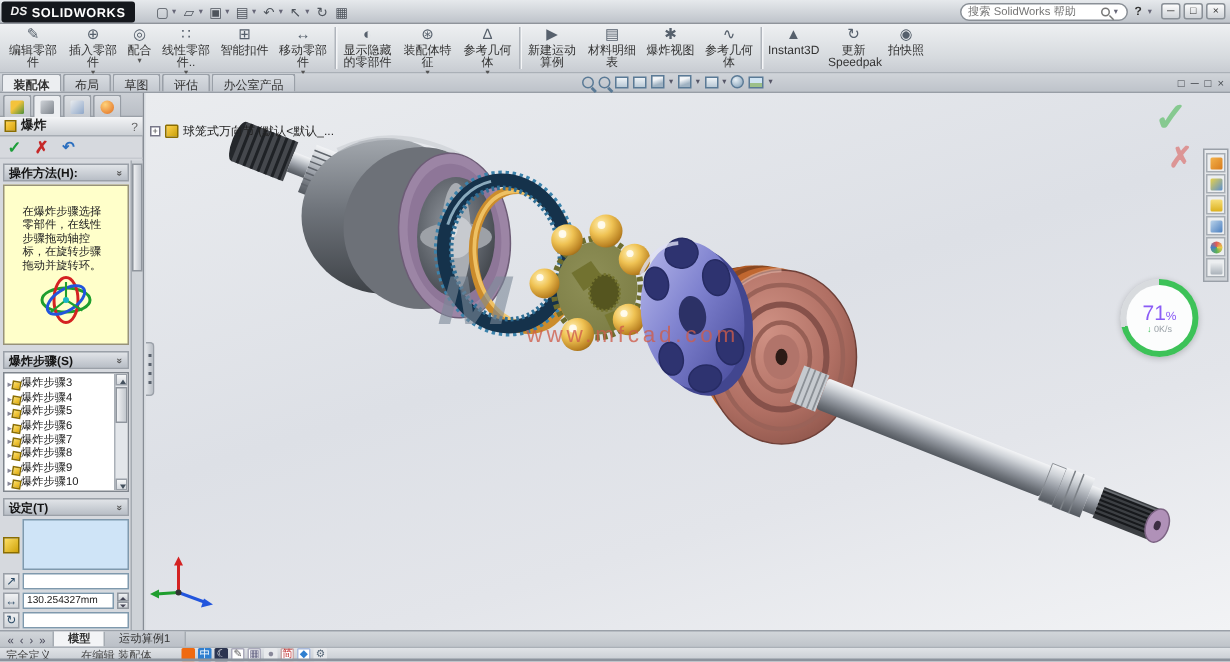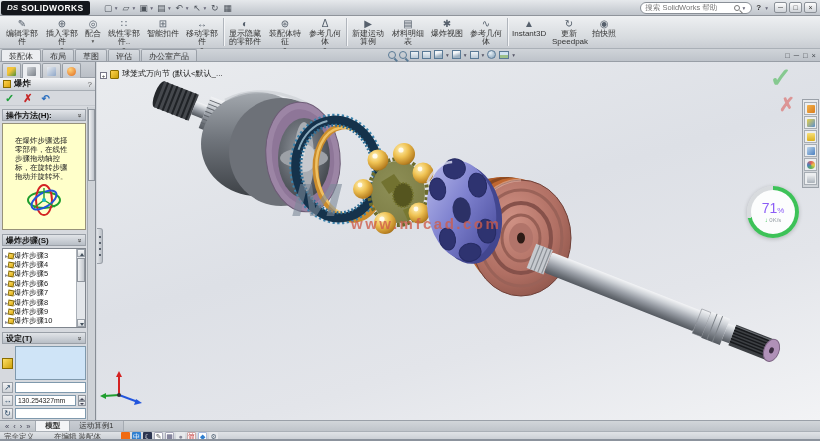--- a/index.html
+++ b/index.html
@@ -28,21 +28,21 @@
   .cmdbar{position:absolute;top:16px;left:0;width:820px;height:33px;background:linear-gradient(#eef0f2,#d6dade 70%,#c8ccd2);border-bottom:1px solid #aab0b7;display:flex;align-items:stretch;padding-left:2px}
   .cm-btn{display:flex;flex-direction:column;align-items:center;padding:2px 3px 0;min-width:22px}
   .cm-ico{width:14px;height:12px;font-size:10px;line-height:12px;color:#56606c;text-align:center}
   .cm-label{font-size:8px;line-height:8px;text-align:center;color:#333;max-width:34px}
   .cm-dd{font-size:5.5px;color:#555;line-height:5px;margin-top:1px}
   .cm-sep{width:1px;background:#b0b5bc;margin:2px 1px;box-shadow:1px 0 0 #f4f5f7;flex:none}
 
   
   .tabrow{position:absolute;top:49px;left:0;width:820px;height:13px;background:linear-gradient(#d0d4d9,#bec3ca);border-bottom:1px solid #989ea6;display:flex;align-items:flex-end;z-index:10}
   .tab{font-size:8px;color:#333;padding:1px 7px 0;border:1px solid #9aa0a8;border-bottom:0;background:linear-gradient(#d8dce1,#c3c8cf);margin-left:1px;border-radius:2px 2px 0 0;height:12px}
-  .tab.active{background:#eceef1;font-weight:normal}
+  .tab.active{background:#eceef1;font-weight:bold}
   .hu{position:absolute;left:388px;top:1px;display:flex;align-items:center;gap:3px}
   .hu-mag{width:8px;height:8px;border:1.5px solid #5a7a96;border-radius:50%;position:relative}
   .hu-mag::after{content:"";position:absolute;width:4px;height:1.5px;background:#5a7a96;transform:rotate(45deg);left:5px;top:7px}
   .hu-box{width:9px;height:8px;border:1px solid #5a7a96;background:linear-gradient(#eef3f7,#b9c9d6)}
   .hu-cube{width:9px;height:9px;background:linear-gradient(160deg,#f2f5f8 30%,#9fb2c2 70%);border:1px solid #5a7a96}
   .hu-sph{width:9px;height:9px;border-radius:50%;background:radial-gradient(circle at 35% 30%,#e8f0f6,#7d9bb4);border:1px solid #5a7a96}
   .hu-img{width:10px;height:8px;border:1px solid #5a7a96;background:linear-gradient(#cfe3f2 55%,#9cc08a 55%)}
   .hu-c{font-size:5.5px;color:#556}
   .dwc{position:absolute;right:4px;top:2px;display:flex;gap:4px;font-size:7.5px;color:#45494f;align-items:center}
 
@@ -62,21 +62,21 @@
   .pm-acts{height:15px;display:flex;align-items:center;gap:9px;padding-left:5px;border-bottom:1px solid #c5c9cf}
   .act-ok{color:#1d9e3a;font-weight:bold;font-size:11px}
   .act-no{color:#c62828;font-weight:bold;font-size:11px}
   .act-un{color:#2b6fbf;font-weight:bold;font-size:10px}
   .pm-body{position:absolute;top:45px;bottom:0;left:0;right:8px;overflow:hidden;padding:2px 1px 0 2px}
   .sec-h{height:12px;background:linear-gradient(#e1e4e8,#b8bec6);border:1px solid #9aa0a8;display:flex;align-items:center;padding:0 3px;font-size:8px;font-weight:bold;color:#141414;margin-bottom:2px}
   .sec-h .col{margin-left:auto;transform:rotate(-90deg);font-size:7px;color:#555}
   .msg{background:#ffffca;border:1px solid #97927a;padding:12px;font-size:7.5px;line-height:9px;color:#222;margin-bottom:4px}
   .msg svg{display:block;margin:2px auto 0}
   .steps-box{background:#fff;border:1px solid #7f858d;height:80px;position:relative;overflow:hidden;margin-bottom:4px;padding:2px 10px 1px 2px}
-  .step{display:flex;align-items:center;gap:0;height:9.4px;font-size:7.5px;color:#222;white-space:nowrap}
+  .step{display:flex;align-items:flex-end;gap:0;height:9.4px;font-size:7.5px;color:#222;white-space:nowrap}
   .step .ex{color:#889;font-size:6px;flex:none}
   .step .st{width:6px;height:6px;background:linear-gradient(135deg,#ffe066,#dea90c);border:1px solid #8a6d00;transform:rotate(10deg);flex:none}
   .sb{position:absolute;right:0;top:0;bottom:0;width:9px;background:#e3e6ea;border-left:1px solid #aab0b7}
   .sb .bu{position:absolute;left:0;right:0;height:8px;background:linear-gradient(#f6f7f8,#d4d8dd);border:1px solid #9aa0a8}
   .sb .bu.up{top:0}.sb .bu.dn{bottom:0}
   .sb .bu::after{content:"";position:absolute;left:1.5px;border-left:2.5px solid transparent;border-right:2.5px solid transparent}
   .sb .up::after{top:2.5px;border-bottom:3px solid #44515e}
   .sb .dn::after{top:2.5px;border-top:3px solid #44515e}
   .sb .th{position:absolute;left:0;right:0;top:9px;height:24px;background:linear-gradient(90deg,#f0f1f3,#c3c8ce);border:1px solid #8f959d}
   .row{display:flex;align-items:center;gap:2px;margin:2px 0}
@@ -92,35 +92,35 @@
   .cbrow{display:flex;align-items:flex-start;gap:21px;margin-top:4px;font-size:7.5px;color:#222}
   .cb{width:8px;height:8px;background:#fff;border:1px solid #567;color:#1a7f2e;font-size:7px;line-height:7px;text-align:center;font-weight:bold;flex:none}
   .pm-scroll{position:absolute;right:0;top:45px;bottom:0;width:8px;background:#ced2d7;border-left:1px solid #a5abb2}
   .pm-scroll .th{position:absolute;top:2px;left:0;right:0;height:72px;background:linear-gradient(90deg,#f0f1f3,#bfc4cb);border:1px solid #8f959d}
   .split{position:absolute;left:97px;top:166px;width:6px;height:36px;background:linear-gradient(90deg,#e2e5e9,#b9bec5);border:1px solid #9aa0a8;border-left:0;border-radius:0 3px 3px 0;z-index:6}
   .split::after{content:"";position:absolute;left:1.5px;top:7px;width:2px;height:2px;background:#59616c;box-shadow:0 6px 0 #59616c,0 12px 0 #59616c,0 18px 0 #59616c}
 
   
   .gfx{position:absolute;left:97px;top:0;right:0;bottom:0;background:linear-gradient(163deg,#eaecef 0%,#dde0e6 45%,#e3e5ea 70%,#f2f3f5 100%);overflow:hidden}
   .gfx svg.model{position:absolute;left:0;top:0}
-  .flyout{position:absolute;left:3px;top:6px;display:flex;align-items:flex-end;gap:3px;font-size:8px;color:#222;z-index:4}
+  .flyout{position:absolute;left:3px;top:20px;display:flex;align-items:center;gap:3px;font-size:8px;color:#222;z-index:4}
   .fly-exp{width:7px;height:7px;border:1px solid #778;background:#fff;font-size:6px;line-height:6px;text-align:center;color:#333}
   .fly-ico{width:9px;height:9px;background:linear-gradient(135deg,#ffd24d,#c9a00a);border:1px solid #8a6d00;border-radius:1px}
   .confirm-ok{position:absolute;right:28px;top:0;font-size:27px;color:#86c990;font-weight:bold;z-index:4}
   .confirm-no{position:absolute;right:25px;top:31px;font-size:19px;color:#dc9595;font-weight:bold;z-index:4}
   .tp{position:absolute;right:1px;top:37px;width:17px;background:linear-gradient(#e8eaed,#ced2d7);border:1px solid #9aa0a8;padding:1px;z-index:4}
   .tp-i{width:13px;height:13px;margin:1px auto;border:1px solid #a7adb4;background:#eceef0;display:flex;align-items:center;justify-content:center}
   .tp-g{width:8px;height:8px;border-radius:1px}
   .wm{position:absolute;left:200px;top:118px;z-index:3;pointer-events:none}
   .wm-row{display:flex;align-items:flex-end}
   .wm-logo{font-size:46px;line-height:40px;font-weight:bold;font-style:italic;color:rgba(124,137,152,.6);margin-right:4px;transform:scaleX(1.3)}
   .wm-cn span{font-size:42px;line-height:46px;font-weight:bold;letter-spacing:7px}
   .wm-cn .c1{color:rgba(124,137,152,.55)}
   .wm-cn .c2,.wm-cn .c3{color:rgba(198,84,72,.5)}
-  .wm-url{font-size:15px;font-weight:bold;color:rgba(206,92,74,.78);letter-spacing:2.5px;margin:-5px 0 11px 54px}
+  .wm-url{font-size:15px;font-weight:normal;color:rgba(206,92,74,.78);letter-spacing:2.5px;margin:-5px 0 11px 54px}
   .badge{position:absolute;right:21px;top:124px;width:52px;height:52px;border-radius:50%;background:conic-gradient(#3dc258 0deg 256deg,#d8dbde 256deg 360deg);box-shadow:0 1px 4px rgba(0,0,0,.22);z-index:5}
   .badge-in{position:absolute;inset:4px;border-radius:50%;background:#fcfdfd;display:flex;flex-direction:column;align-items:center;justify-content:center}
   .badge-p{font-size:14px;color:#8b5cf6;line-height:13px}
   .badge-p b{font-size:8px;font-weight:normal}
   .badge-s{font-size:6px;color:#98a0a6}
   .badge-s i{color:#3dc258;font-style:normal}
   .triad{position:absolute;left:1px;bottom:13px;z-index:3}
 
   
   .btabs{position:absolute;top:420px;left:0;width:820px;height:11px;background:linear-gradient(#d2d6da,#bfc4ca);border-top:1px solid #9aa0a8;display:flex;align-items:stretch;font-size:7.5px;z-index:20}

